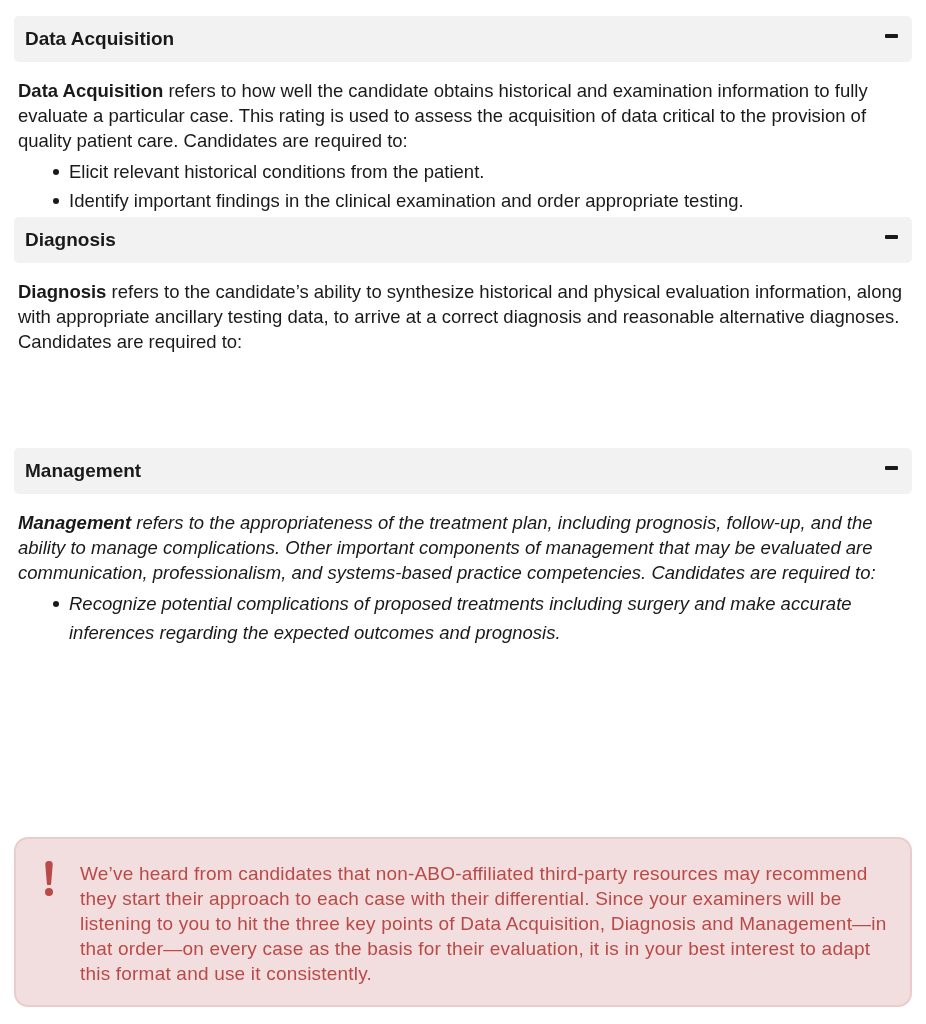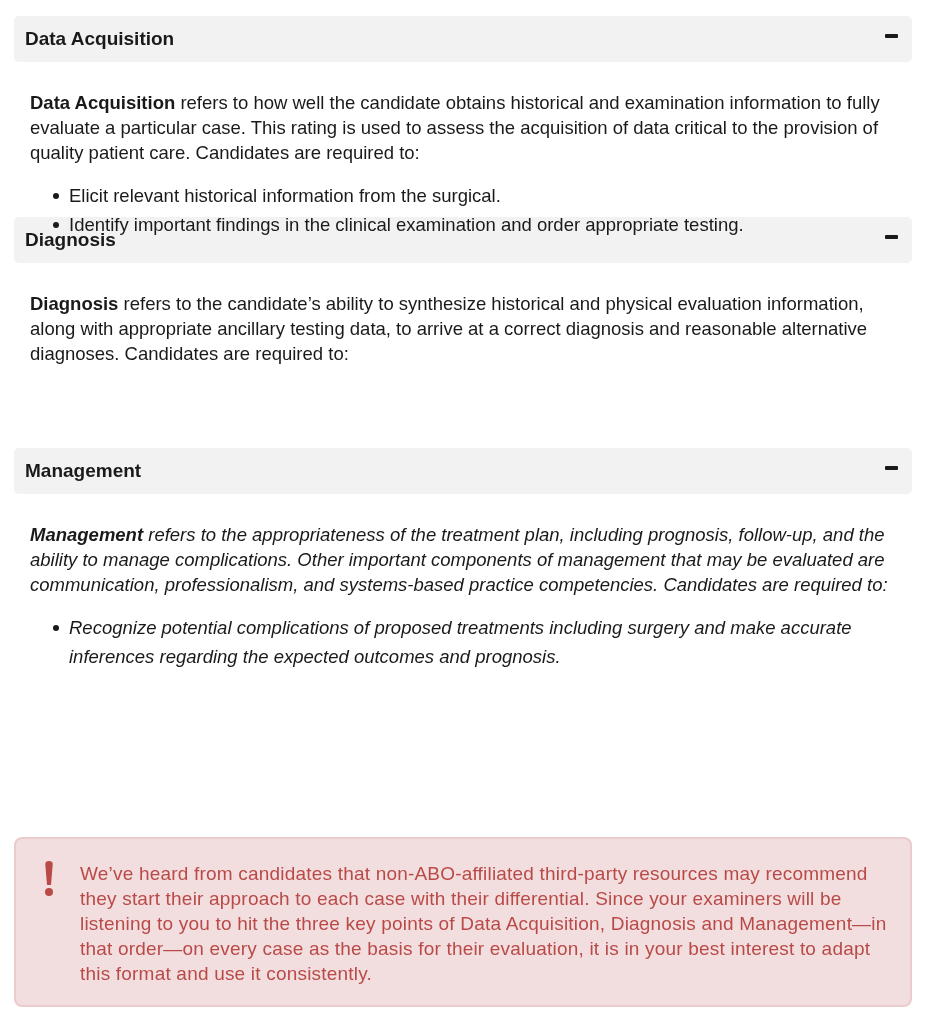--- a/index.html
+++ b/index.html
@@ -41,21 +41,21 @@
       background: #1a1a1a;
       border-radius: 1px;
       margin-top: -6px;
     }
     .acc-body {
       padding: 12px 0 6px 0;
       font-size: 18.5px;
       line-height: 25px;
     }
     .acc-body p {
-      margin: 16px;
+      margin: 4px;
     }
     .acc-body b {
       font-weight: bold;
     }
     .acc-body ul {
       margin: 0;
       padding-left: 55px;
       list-style: none;
     }
     .acc-body li {
@@ -79,21 +79,21 @@
 
     .alert {
       position: absolute;
       left: 14px;
       top: 837px;
       width: 898px;
       height: 170px;
       box-sizing: border-box;
       background: #f2dede;
       border: 2px solid #ebcccc;
-      border-radius: 8px;
+      border-radius: 14px;
       display: flex;
       padding: 22px 20px 0 22px;
     }
     .alert-icon {
       flex: 0 0 auto;
       width: 22px;
       margin-right: 20px;
       position: relative;
       height: 40px;
     }
@@ -129,21 +129,21 @@
 <div class="page">
 
   <section id="sec-da">
     <div class="acc-header">
       <span class="acc-title">Data Acquisition</span>
       <span class="minus-icon"></span>
     </div>
     <div class="acc-body">
       <p><b>Data Acquisition</b><span> refers to how well the candidate obtains historical and examination information to fully evaluate a particular case. This rating is used to assess the acquisition of data critical to the provision of quality patient care. Candidates are required to:</span></p>
       <ul>
-        <li>Elicit relevant historical information from the surgical.</li>
+        <li>Elicit relevant historical conditions from the patient.</li>
         <li>Identify important findings in the clinical examination and order appropriate testing.</li>
       </ul>
     </div>
   </section>
 
   <section id="sec-dx">
     <div class="acc-header">
       <span class="acc-title">Diagnosis</span>
       <span class="minus-icon"></span>
     </div>

